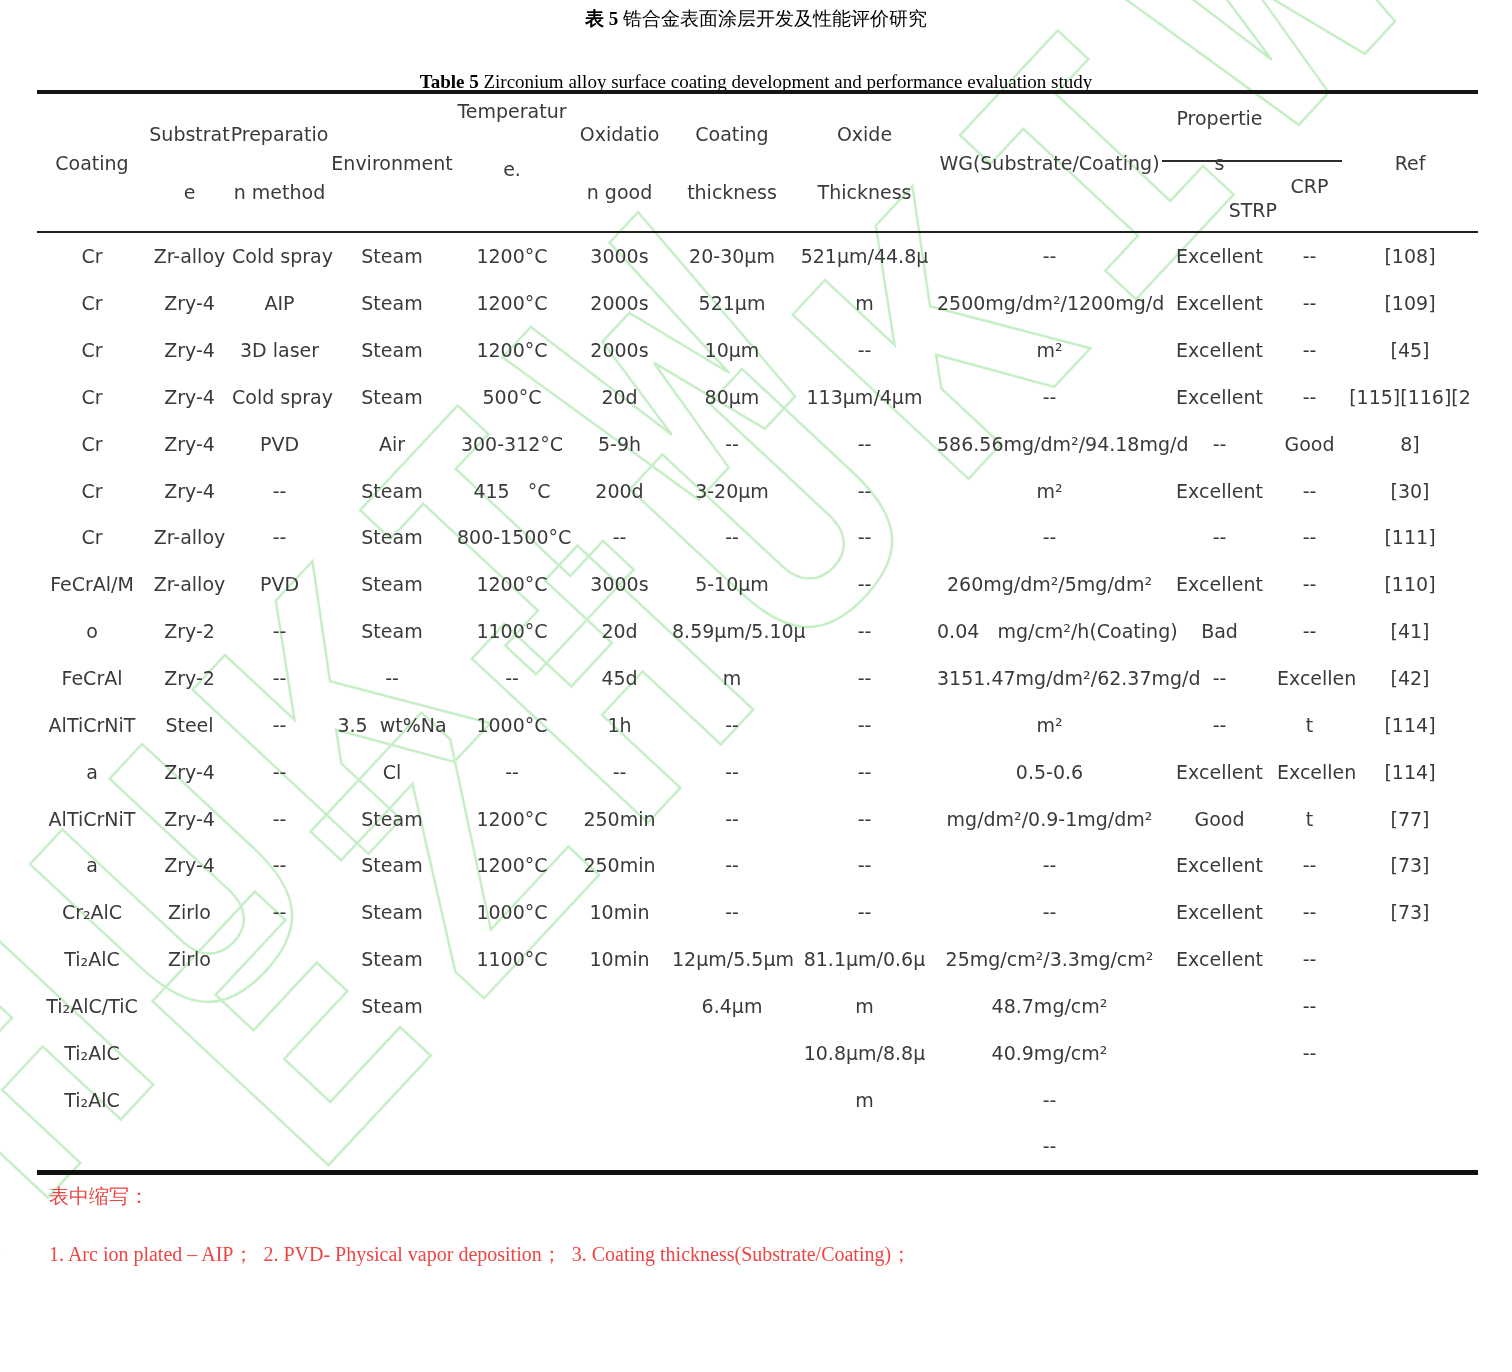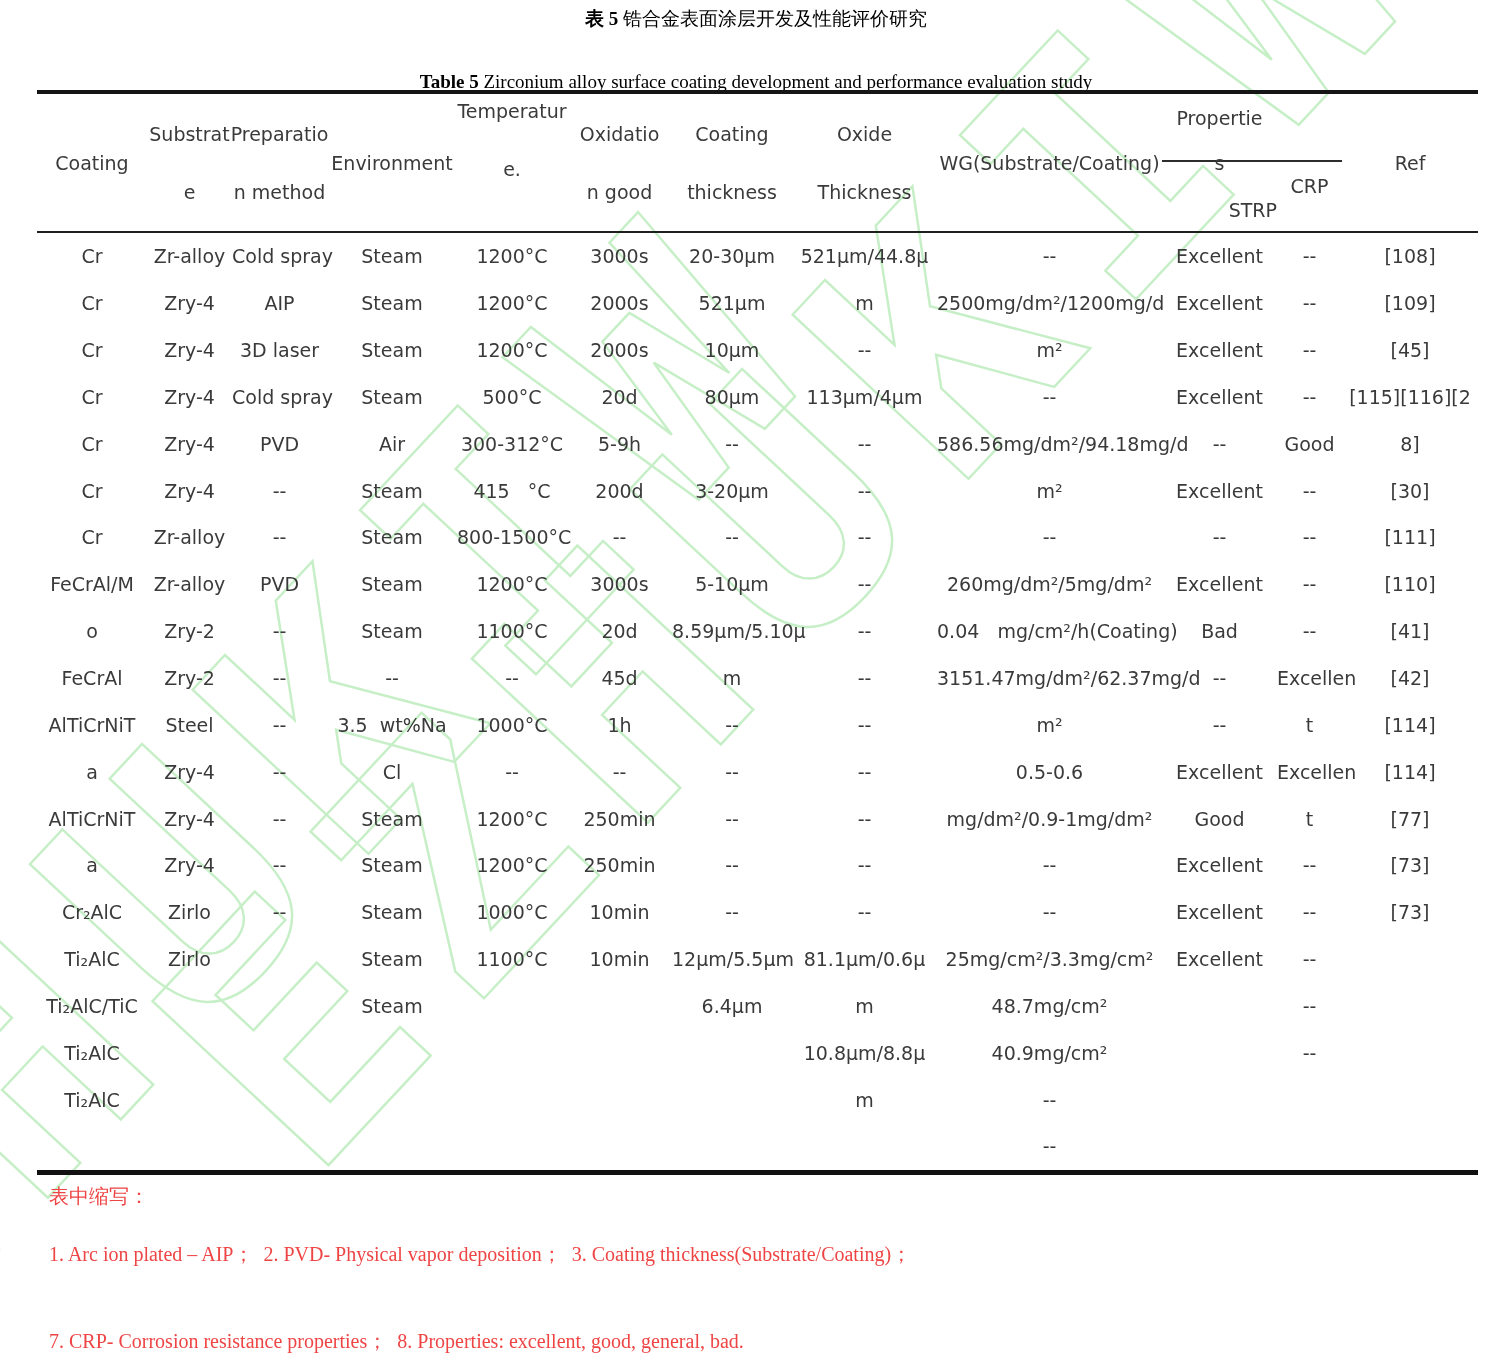--- a/index.html
+++ b/index.html
@@ -362,15 +362,14 @@
       <div class="cell"></div>
       <div class="cell"></div>
       <div class="cell"></div>
     </div>
       </div>
     <div class="rule-bottom"></div>
   </div>
 
   <div class="notes n0">表中缩写：</div>
   <div class="notes n1">1. Arc ion plated – AIP；  2. PVD- Physical vapor deposition；  3. Coating thickness(Substrate/Coating)；</div>
-  <div class="notes n3">7. CRP- Corrosion resistance properties；  8. Properties: excellent, good, general, bad.</div>
 
 </div>
 
 </body></html>

